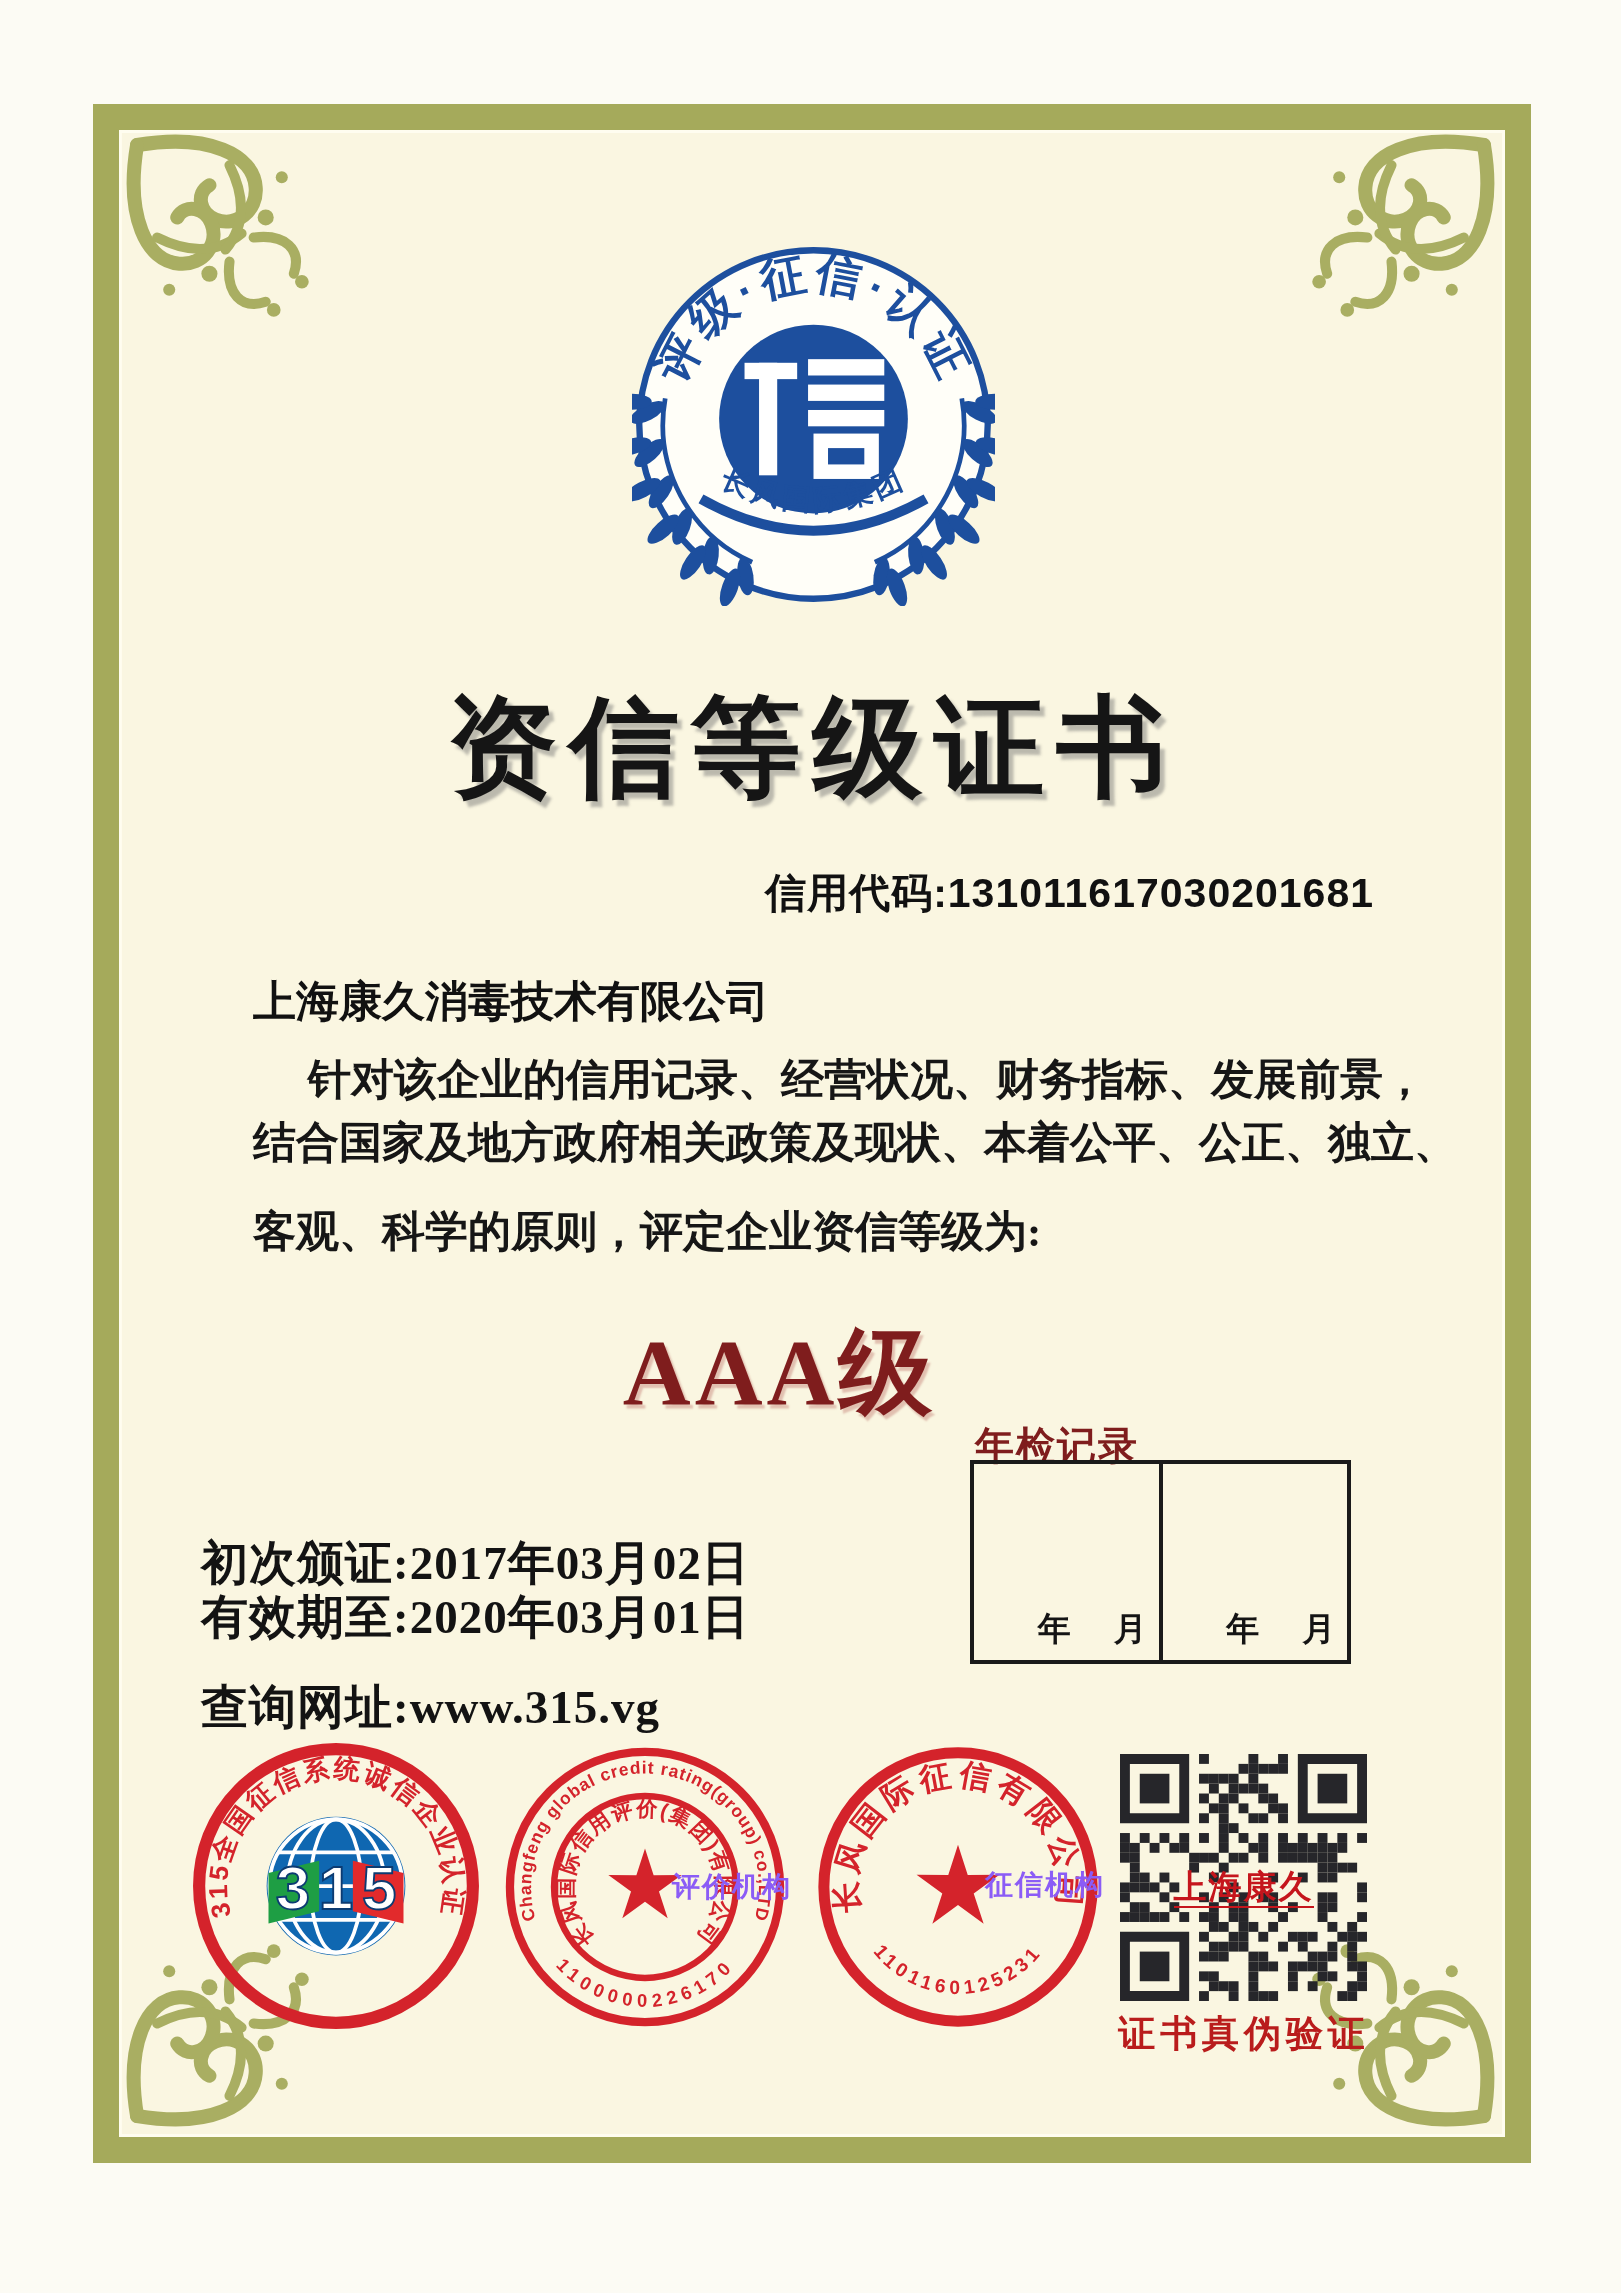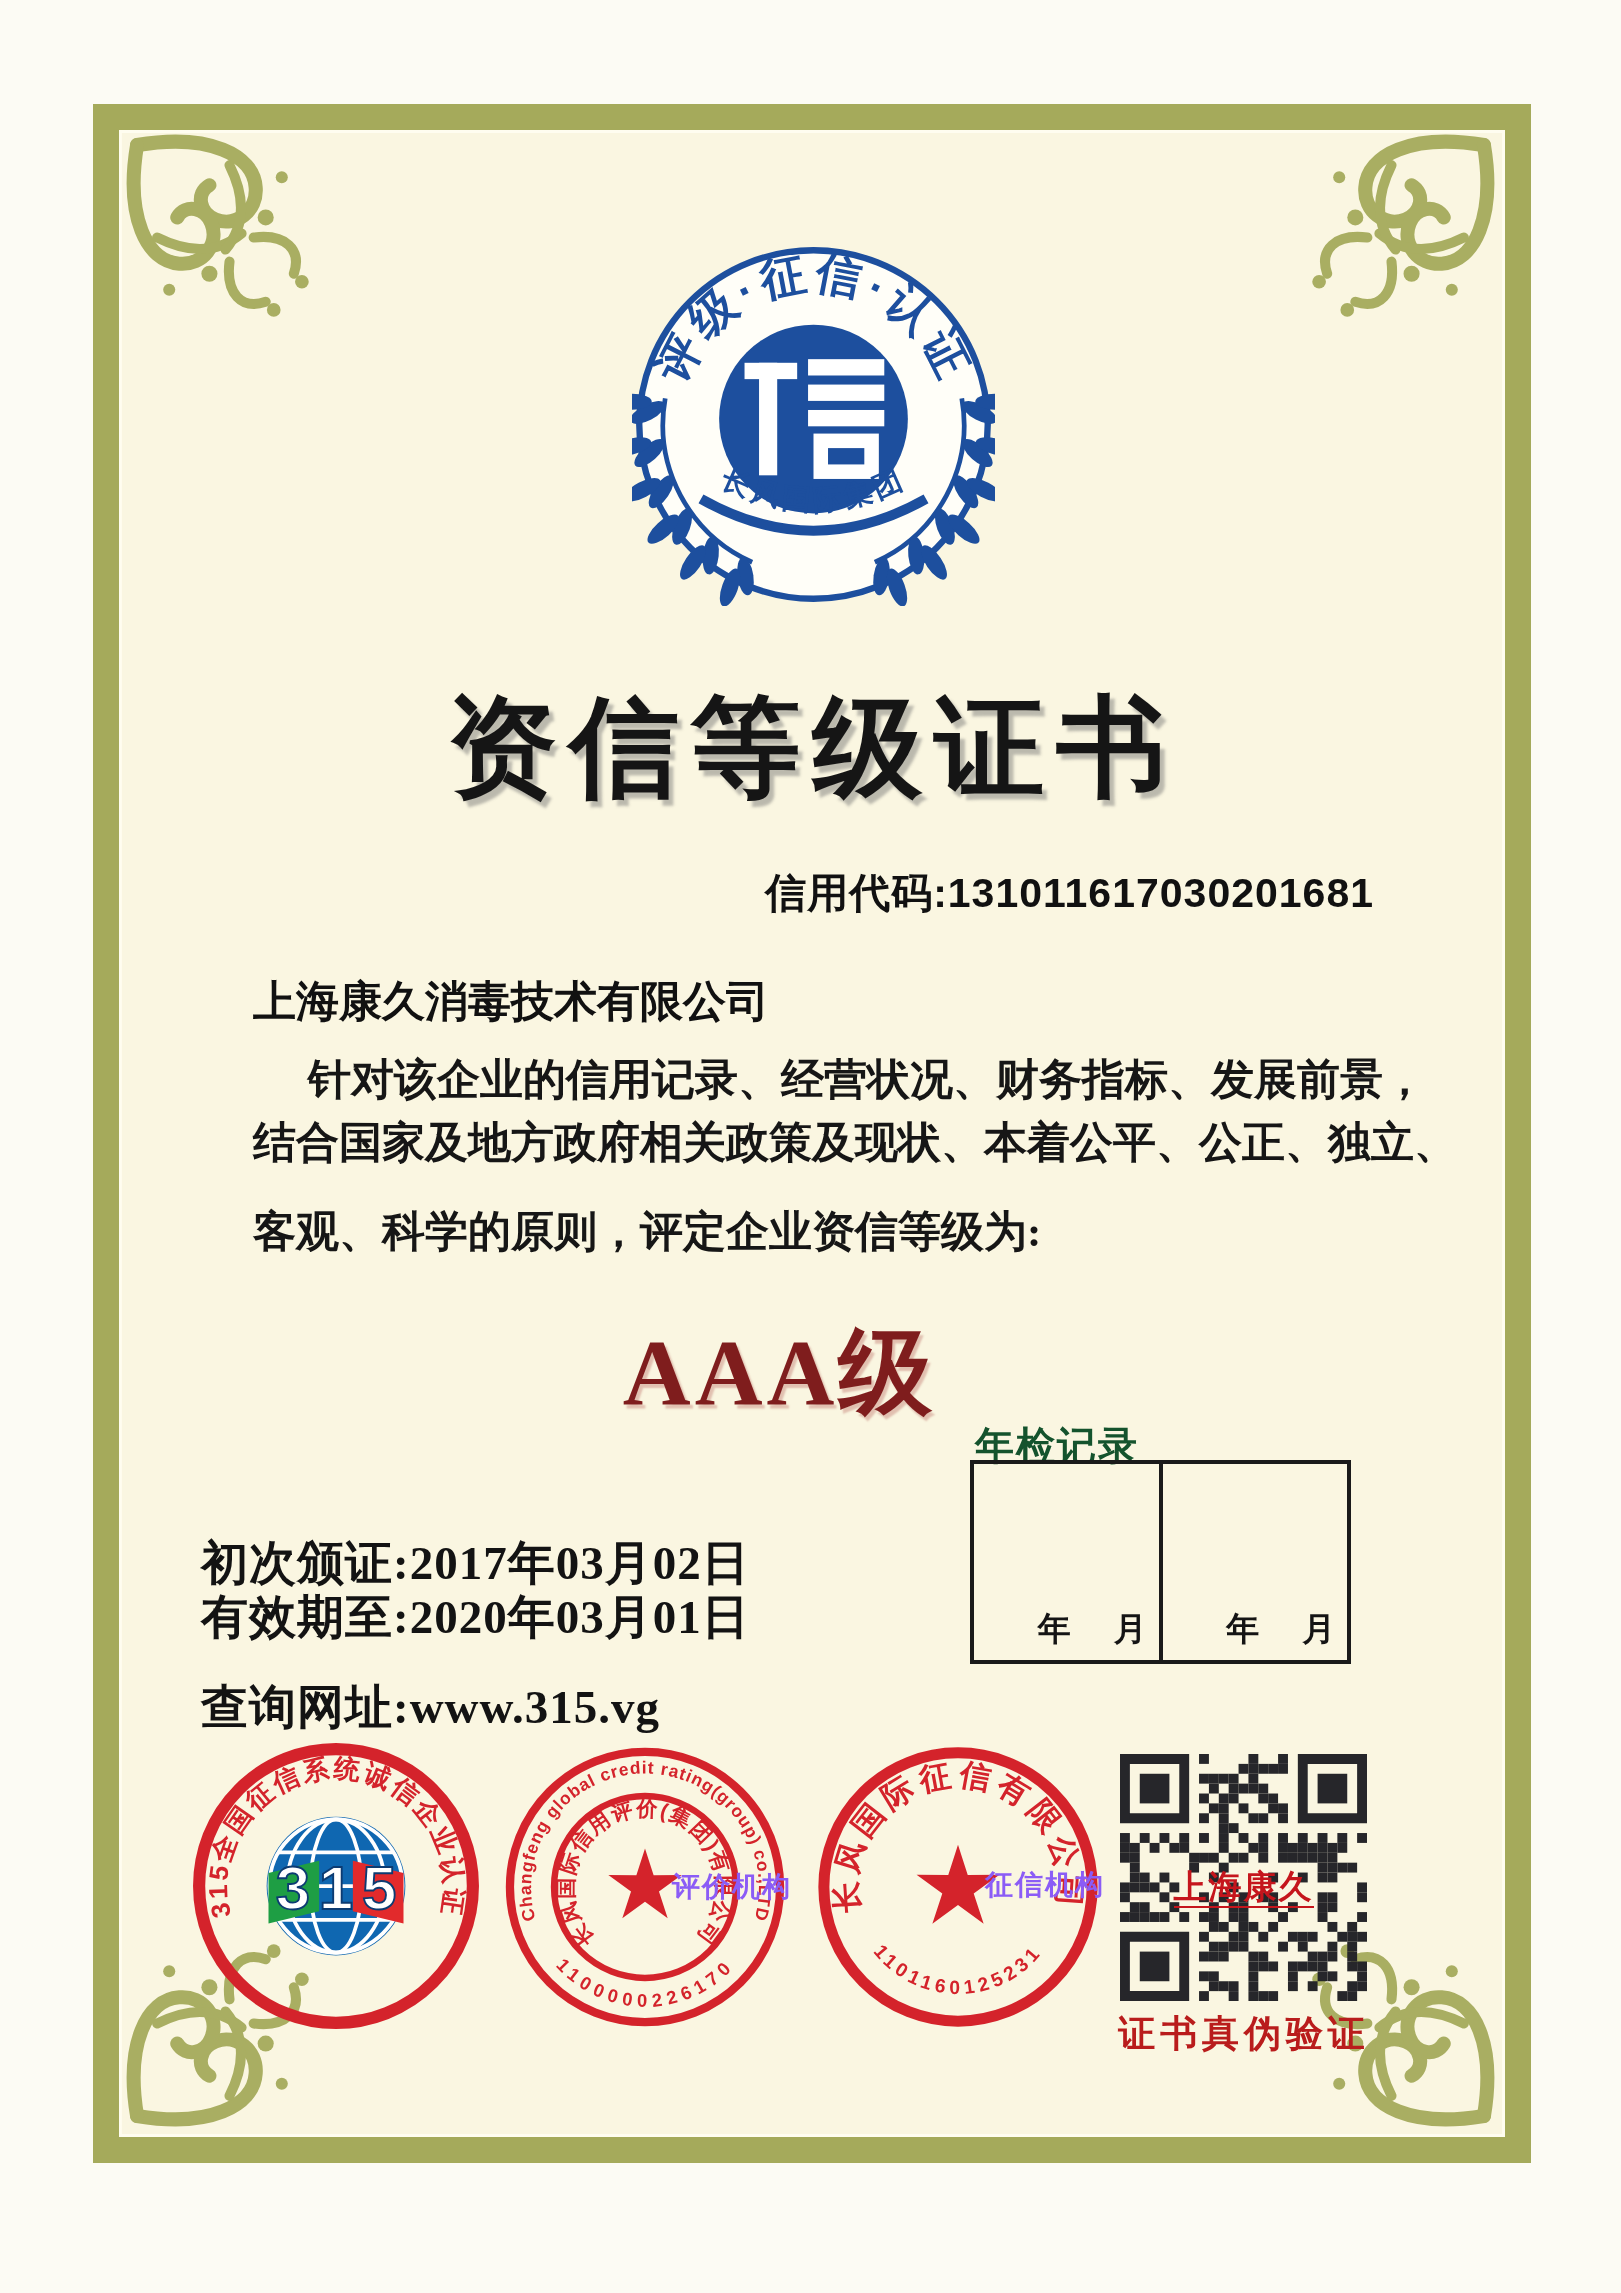--- a/index.html
+++ b/index.html
@@ -28,21 +28,21 @@
   .body-line{left:253px;width:1264px;font-size:43px;font-weight:700;color:#161616;
              font-family:"Liberation Serif",serif;white-space:nowrap;}
   .bl1{top:1051px;padding-left:55px;}
   .bl2{top:1114px;}
   .bl3{top:1203px;}
 
   .rating{left:549px;top:1309px;width:461px;text-align:center;font-size:94px;font-weight:700;
           color:#7f1d1d;font-family:"Liberation Serif",serif;letter-spacing:3.9px;
           text-shadow:2.9px 3.9px 2px rgba(150,30,30,.25);white-space:nowrap;}
 
-  .annual-label{left:975px;top:1419px;font-size:39px;font-weight:800;color:#14532d;letter-spacing:2px;}
+  .annual-label{left:975px;top:1419px;font-size:39px;font-weight:800;color:#7f1d1d;letter-spacing:2px;}
   .annual-table{left:970px;top:1460px;width:381px;height:204px;border:4.9px solid #1a1a1a;display:flex;box-sizing:border-box;}
   .annual-cell{flex:1;position:relative;}
   .annual-cell + .annual-cell{border-left:4.9px solid #1a1a1a;}
   .cell-foot{position:absolute;bottom:7.8px;right:11.8px;display:flex;gap:43px;
              font-family:"Liberation Serif",serif;font-size:33px;font-weight:700;color:#141414;}
 
   .date-line{left:201px;font-size:47px;font-weight:700;color:#131313;font-family:"Liberation Serif",serif;
              letter-spacing:1px;white-space:nowrap;}
   .dl1{top:1496px;margin-top:36px;} .dl2{top:1586px;} .dl3{top:1676px;}
 

